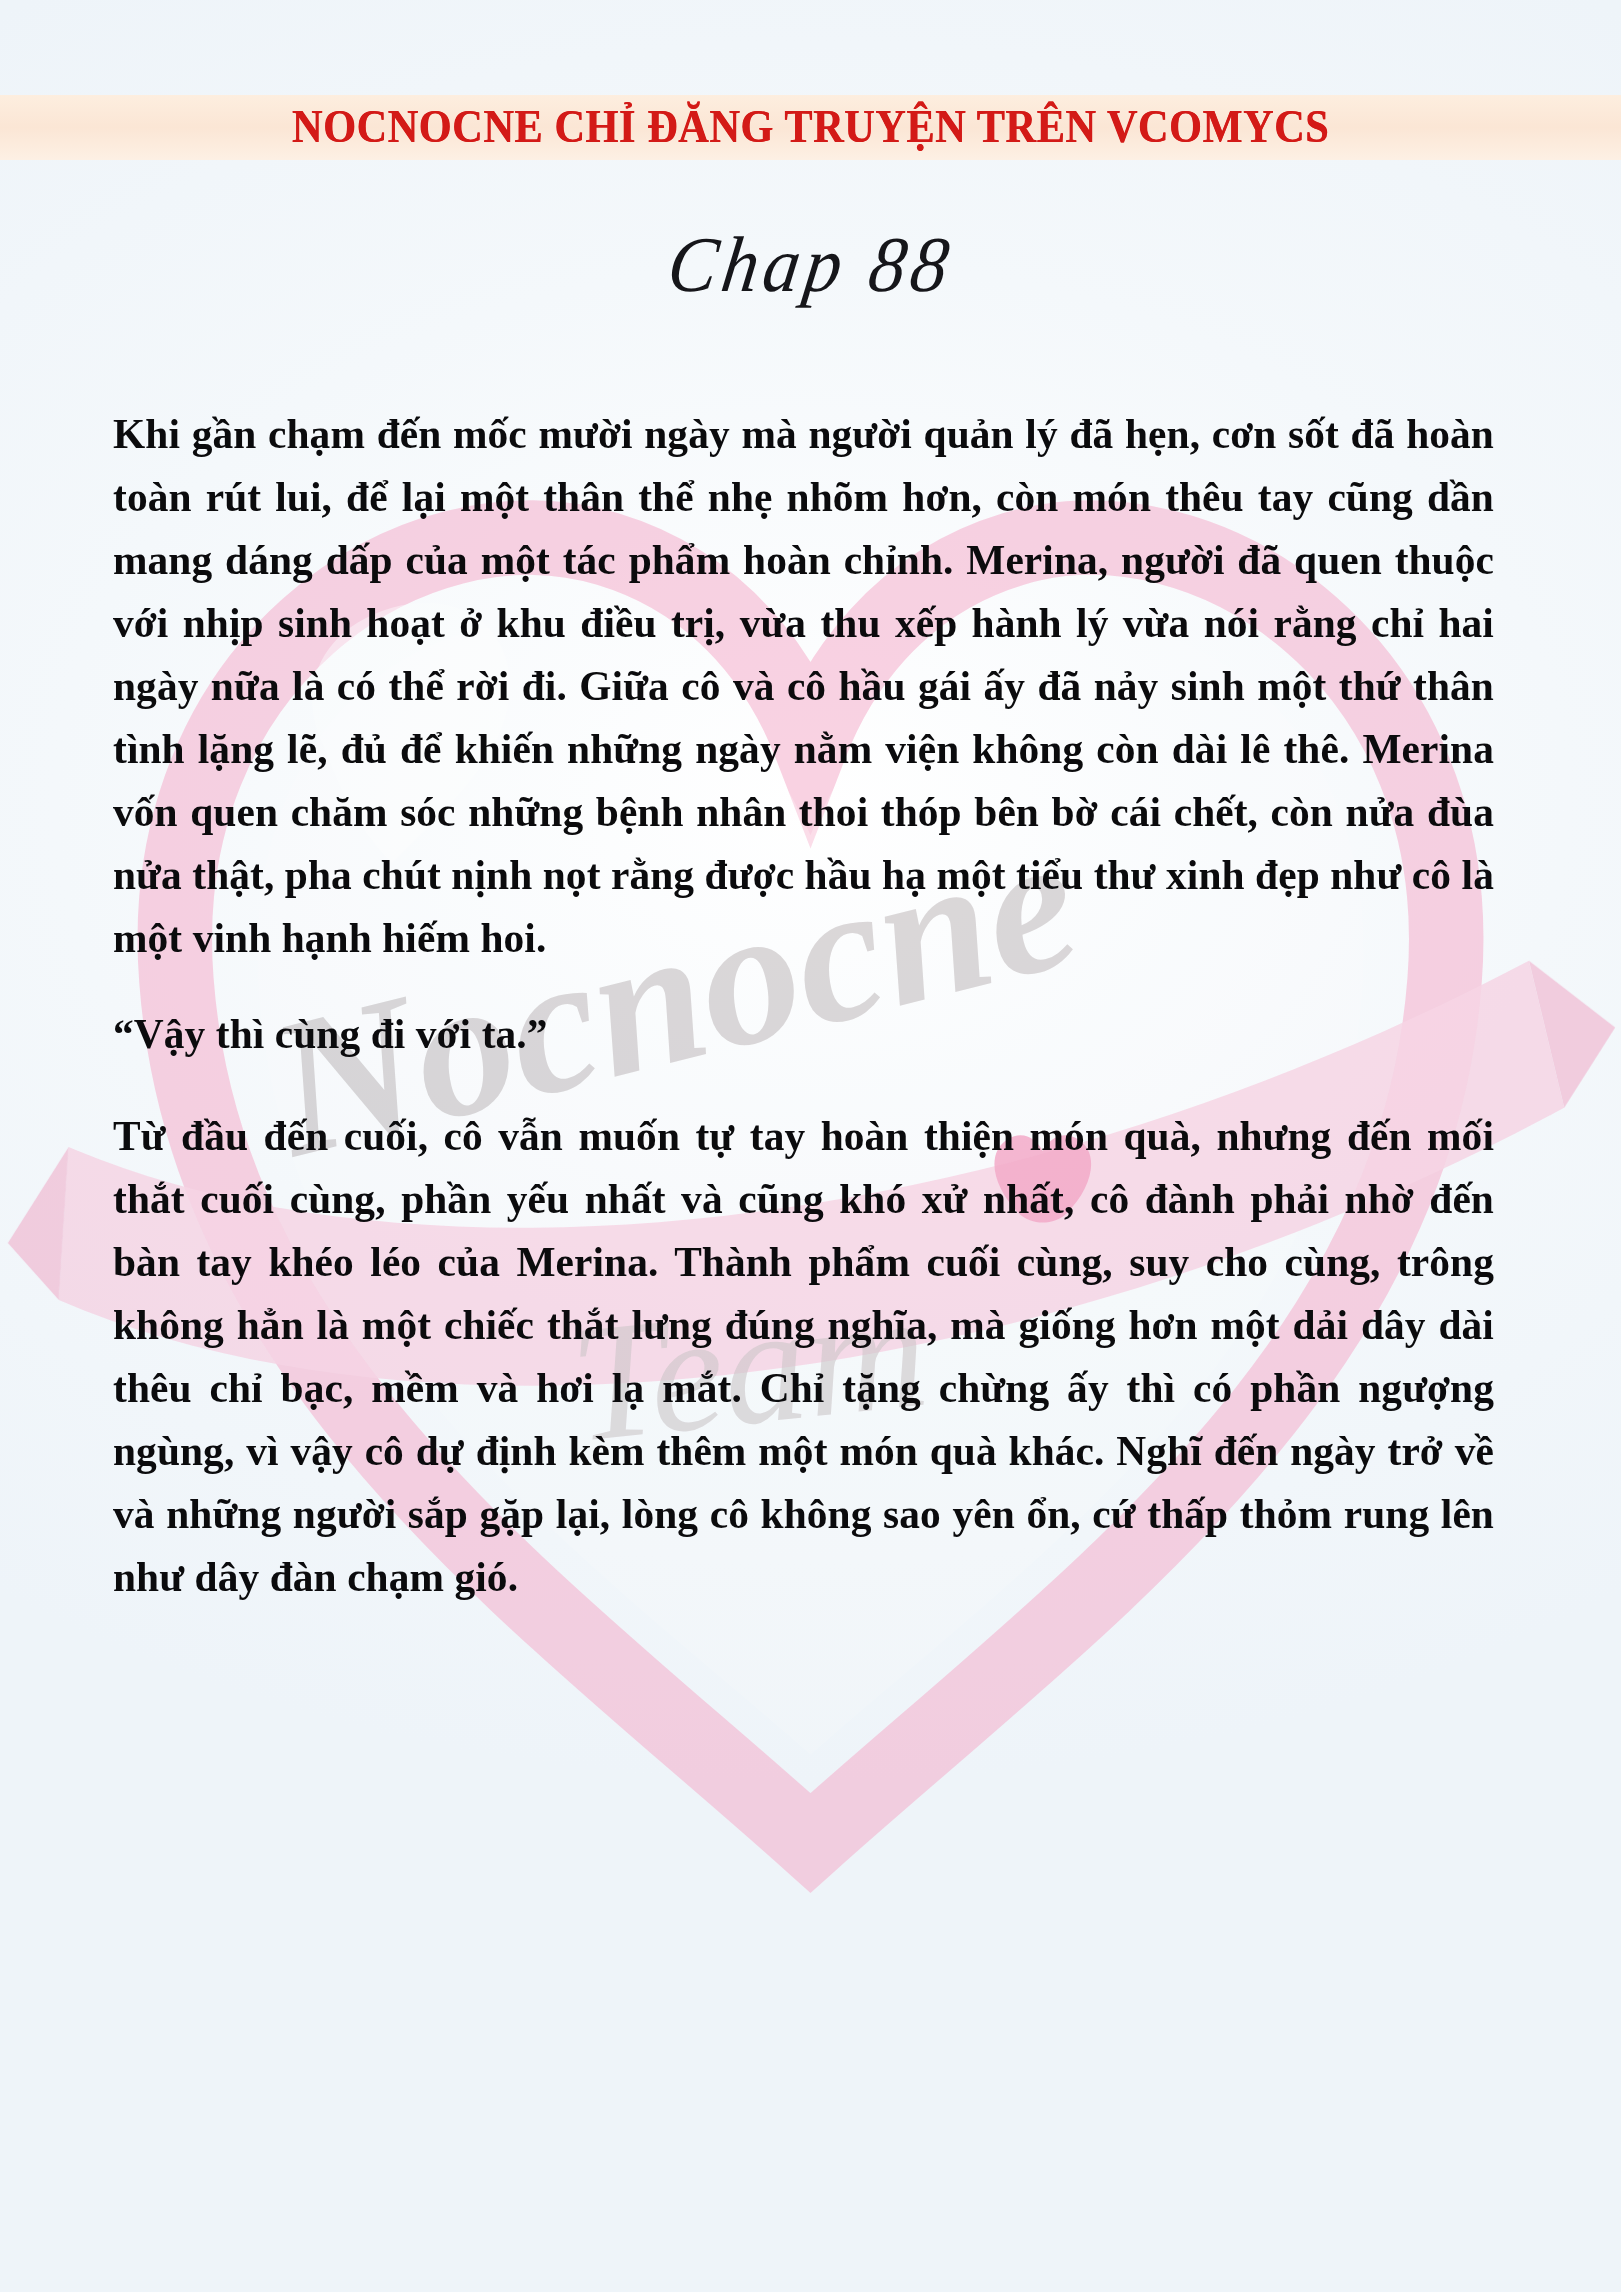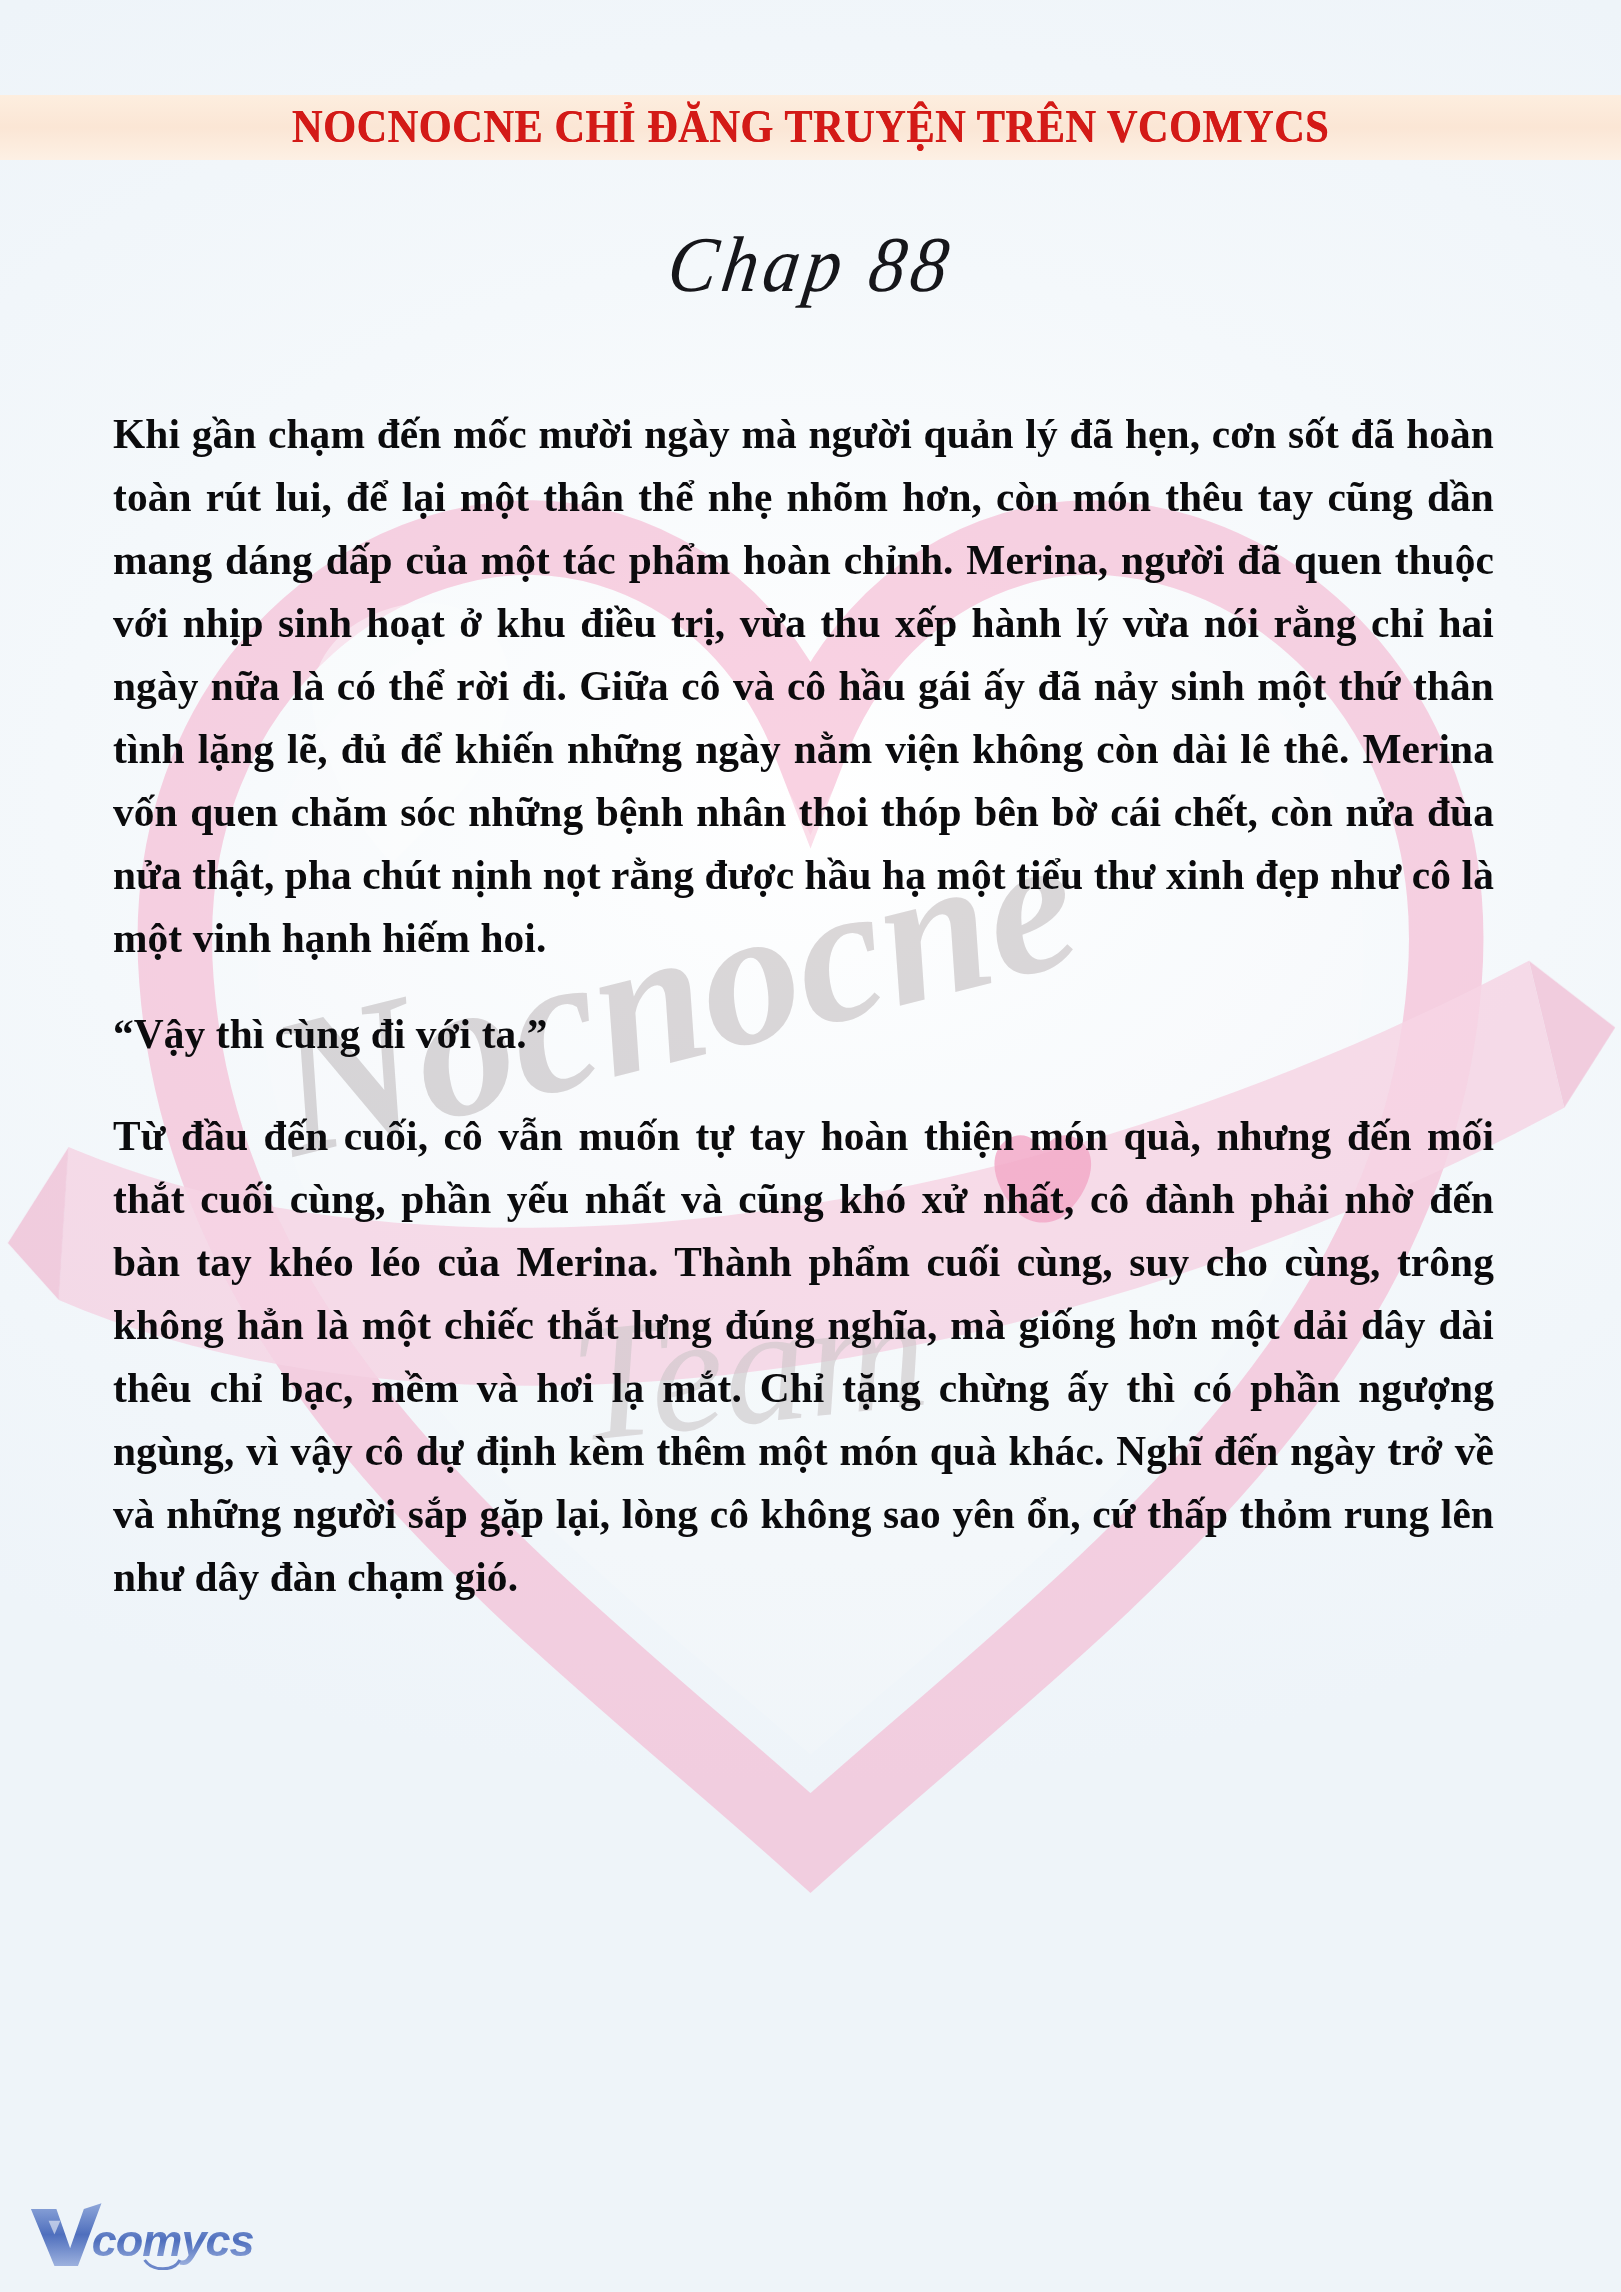--- a/index.html
+++ b/index.html
@@ -174,33 +174,15 @@
   <div id="chapter-heading">
     <span class="script">Chap 88</span>
   </div>
 
   <div id="content">
     <p>Khi gần chạm đến mốc mười ngày mà người quản lý đã hẹn, cơn sốt đã hoàn toàn rút lui, để lại một thân thể nhẹ nhõm hơn, còn món thêu tay cũng dần mang dáng dấp của một tác phẩm hoàn chỉnh. Merina, người đã quen thuộc với nhịp sinh hoạt ở khu điều trị, vừa thu xếp hành lý vừa nói rằng chỉ hai ngày nữa là có thể rời đi. Giữa cô và cô hầu gái ấy đã nảy sinh một thứ thân tình lặng lẽ, đủ để khiến những ngày nằm viện không còn dài lê thê. Merina vốn quen chăm sóc những bệnh nhân thoi thóp bên bờ cái chết, còn nửa đùa nửa thật, pha chút nịnh nọt rằng được hầu hạ một tiểu thư xinh đẹp như cô là một vinh hạnh hiếm hoi.</p>
     <p class="quote">“Vậy thì cùng đi với ta.”</p>
     <p>Từ đầu đến cuối, cô vẫn muốn tự tay hoàn thiện món quà, nhưng đến mối thắt cuối cùng, phần yếu nhất và cũng khó xử nhất, cô đành phải nhờ đến bàn tay khéo léo của Merina. Thành phẩm cuối cùng, suy cho cùng, trông không hẳn là một chiếc thắt lưng đúng nghĩa, mà giống hơn một dải dây dài thêu chỉ bạc, mềm và hơi lạ mắt. Chỉ tặng chừng ấy thì có phần ngượng ngùng, vì vậy cô dự định kèm thêm một món quà khác. Nghĩ đến ngày trở về và những người sắp gặp lại, lòng cô không sao yên ổn, cứ thấp thỏm rung lên như dây đàn chạm gió.</p>
   </div>
 
-  <div id="footer-logo">
-    <svg width="245" height="69" viewBox="0 0 250 70">
-      <defs>
-        <linearGradient id="lg" x1="0" y1="0" x2="0" y2="1">
-          <stop offset="0%" stop-color="#8fa7da"></stop>
-          <stop offset="50%" stop-color="#4f6fbd"></stop>
-          <stop offset="100%" stop-color="#9db1de"></stop>
-        </linearGradient>
-      </defs>
-
-      <path d="M4 8 L30 8 L44 48 L58 8 L76 2 L52 66 L28 66 Z" fill="url(#lg)"></path>
-      <path d="M22 20 L28 34 L34 20 Z" fill="#ffffff" opacity="0.55"></path>
-
-      <text x="66" y="56" font-family="Liberation Sans, sans-serif" font-weight="700" font-style="italic" font-size="46" fill="url(#lg)" letter-spacing="-1">comycs</text>
-
-      <path d="M120 60 C 128 72, 150 72, 156 60" fill="none" stroke="#6b86c9" stroke-width="3"></path>
-    </svg>
-  </div>
 
 </div>
 
 
 </body></html>

